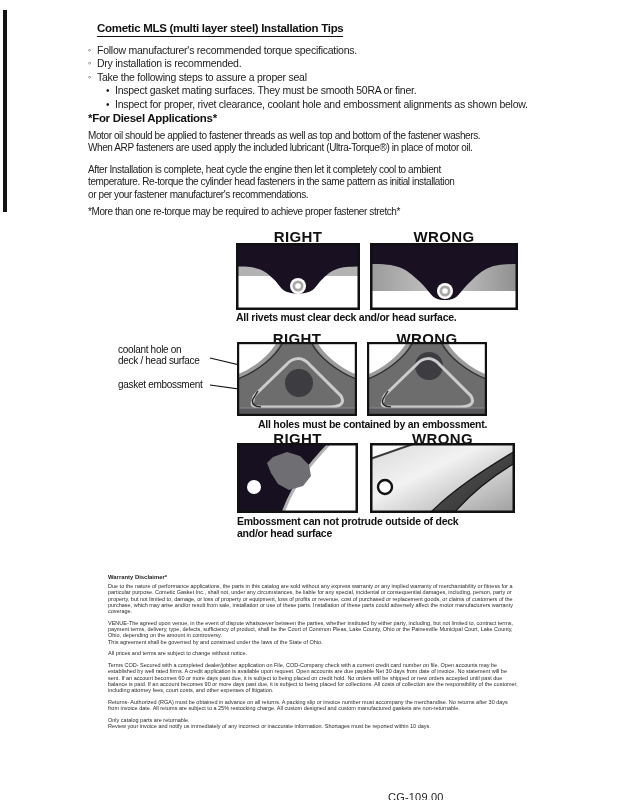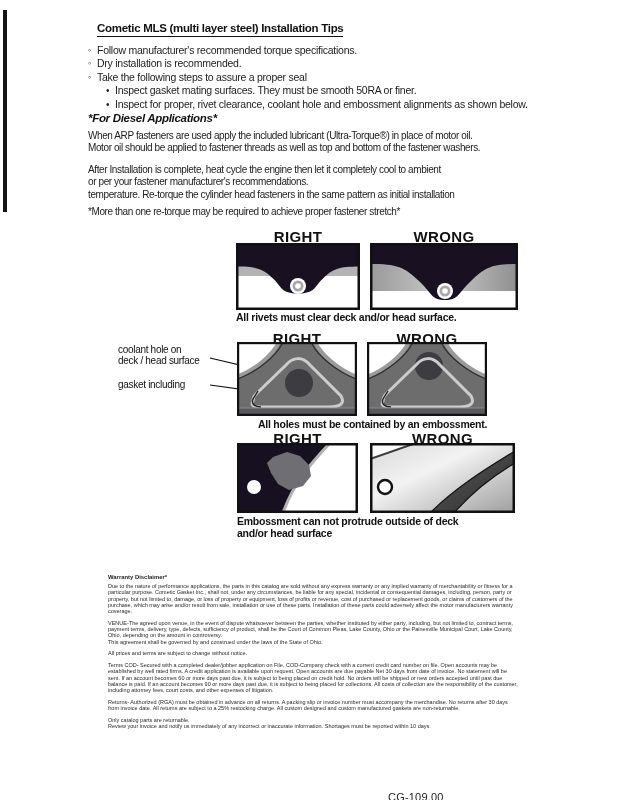--- a/index.html
+++ b/index.html
@@ -12,21 +12,21 @@
          letter-spacing:-0.3px;color:#111;border-bottom:1.6px solid #111;padding-bottom:1.5px;
          white-space:nowrap;}
 
   .tips{position:absolute;left:88px;top:44px;font-size:10.5px;letter-spacing:-0.25px;}
   .tip-row{display:flex;height:13.4px;line-height:13.4px;white-space:nowrap;}
   .tip-row.sub{padding-left:18px;}
   .marker{width:9px;font-size:9px;line-height:13.4px;}
   .marker.solid{font-size:10px;}
 
   .diesel-h{position:absolute;left:88px;top:112px;font-size:11.5px;font-weight:bold;
-            letter-spacing:-0.3px;color:#111;white-space:nowrap;font-style:italic;}
+            letter-spacing:-0.3px;color:#111;white-space:nowrap;}
   .para{position:absolute;left:88px;font-size:10px;letter-spacing:-0.4px;line-height:12.4px;
         white-space:nowrap;}
 
   .dlabel{position:absolute;top:0;font-size:15px;font-weight:700;letter-spacing:0.4px;
           text-align:center;color:#111;white-space:nowrap;}
   .cap{position:absolute;font-size:10.5px;font-weight:600;letter-spacing:-0.25px;color:#111;
        white-space:nowrap;line-height:11.5px;}
   .ann{position:absolute;font-size:10px;letter-spacing:-0.3px;line-height:10.8px;
        color:#111;white-space:nowrap;}
   svg{display:block;}
@@ -66,27 +66,27 @@
       <span>Inspect gasket mating surfaces.  They must be smooth 50RA or finer.</span>
     </div>
     <div class="tip-row sub">
       <span class="marker solid">•</span>
       <span>Inspect for proper, rivet clearance, coolant hole and embossment alignments as shown below.</span>
     </div>
   </div>
 
   <div class="diesel-h">*For Diesel Applications*</div>
   <div class="para" style="top:130px;">
+    <div>Motor oil should be applied to fastener threads as well as top and bottom of the fastener washers.</div>
     <div>When ARP fasteners are used apply the included lubricant (Ultra-Torque®) in place of motor oil.</div>
-    <div>Motor oil should be applied to fastener threads as well as top and bottom of the fastener washers.</div>
   </div>
   <div class="para" style="top:164px;">
     <div>After Installation is complete, heat cycle the engine then let it completely cool to ambient</div>
+    <div>temperature. Re-torque the cylinder head fasteners in the same pattern as initial installation</div>
     <div>or per your fastener manufacturer's recommendations.</div>
-    <div>temperature. Re-torque the cylinder head fasteners in the same pattern as initial installation</div>
   </div>
   <div class="para" style="top:206px;">*More than one re-torque may be required to achieve proper fastener stretch*</div>
 
   <div class="dlabel" style="left:236px;width:124px;top:228px;">RIGHT</div>
   <div class="dlabel" style="left:370px;width:148px;top:228px;">WRONG</div>
 
   <svg class="abs" style="left:236px;top:243px;" width="124" height="67" viewBox="0 0 124 67">
     <rect x="0" y="0" width="124" height="67" fill="#ffffff"></rect>
     <rect x="0" y="23" width="124" height="11" fill="#b3b3b3"></rect>
     <rect x="0" y="33" width="124" height="34" fill="#ffffff"></rect>
@@ -117,21 +117,21 @@
 
   <div class="cap" style="left:236px;top:312px;">All rivets must clear deck and/or head surface.</div>
 
   <div class="dlabel" style="left:237px;width:120px;top:330px;">RIGHT</div>
   <div class="dlabel" style="left:367px;width:120px;top:330px;">WRONG</div>
 
   <div class="ann" style="left:118px;top:345px;width:92px;">
     <div>coolant hole on</div>
     <div>deck / head surface</div>
   </div>
-  <div class="ann" style="left:118px;top:380px;width:92px;">gasket including</div>
+  <div class="ann" style="left:118px;top:380px;width:92px;">gasket embossment</div>
 
   <svg class="abs" style="left:205px;top:352px;" width="95" height="46" viewBox="0 0 95 46">
     <line x1="5" y1="6" x2="90" y2="26" stroke="#111" stroke-width="1.2"></line>
     <line x1="5" y1="33" x2="55" y2="40" stroke="#111" stroke-width="1.2"></line>
   </svg>
 
   <svg class="abs" style="left:237px;top:342px;" width="120" height="74" viewBox="0 0 120 74">
     <rect x="0" y="0" width="120" height="74" fill="#6d6d6d"></rect>
     <path d="M0,0 H42 C36,13 18,28 0,35 Z" fill="#ffffff"></path>
     <path d="M120,0 H78 C84,13 102,28 120,35 Z" fill="#ffffff"></path>

